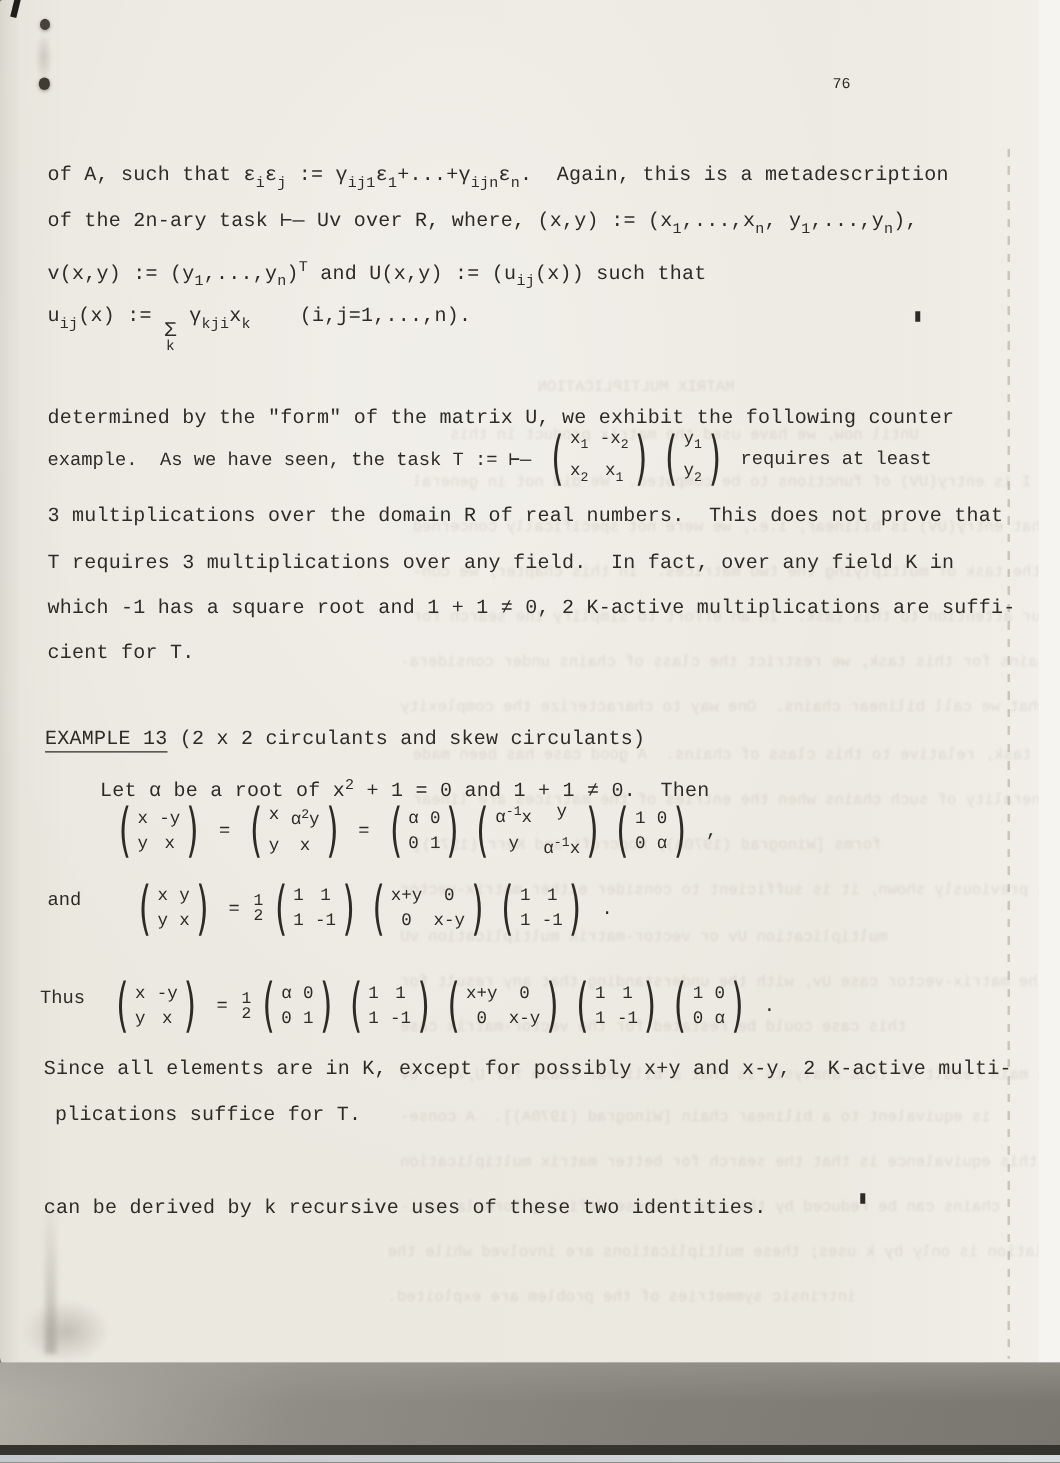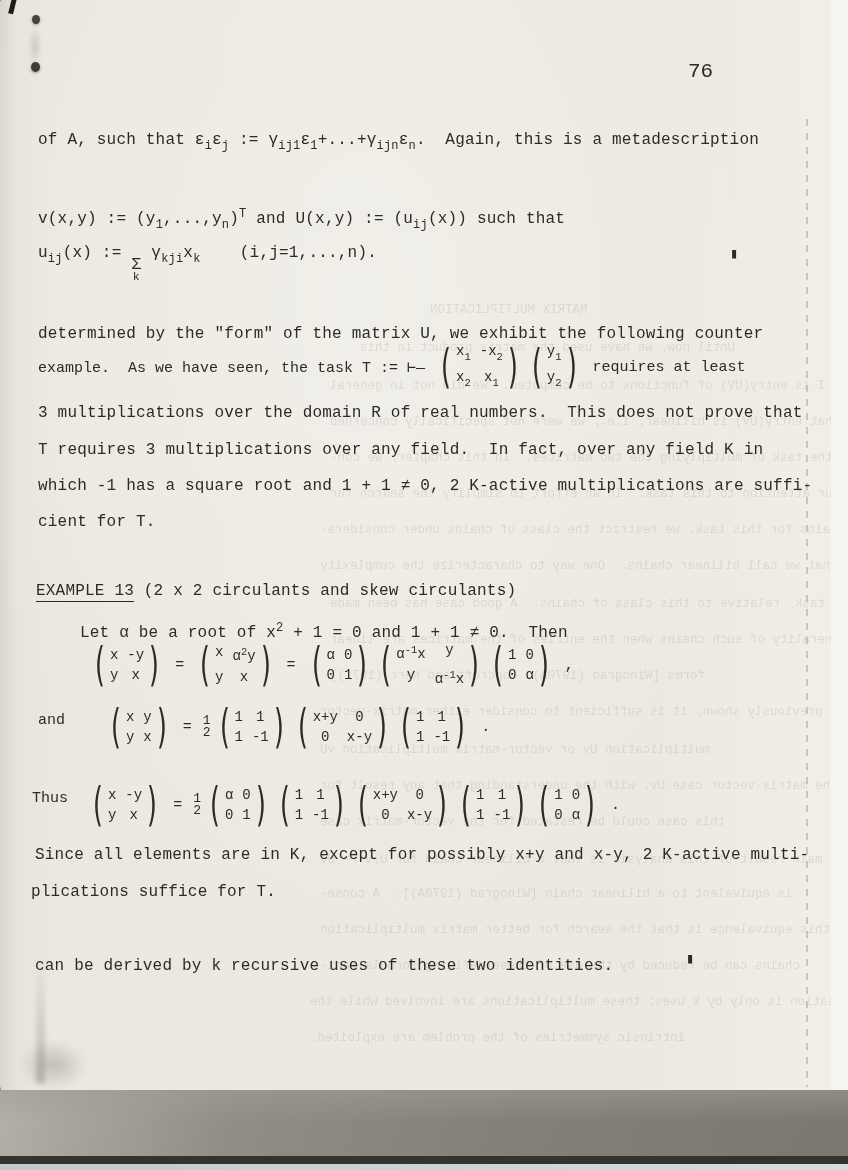--- a/index.html
+++ b/index.html
@@ -29,21 +29,21 @@
   .hole-2{position:absolute;left:31px;top:62px;width:9px;height:10px;background:#403b33;border-radius:50%;
           box-shadow:0 1px 3px rgba(70,66,56,.5);}
   .smudge{position:absolute;left:28px;top:26px;width:14px;height:40px;
           background:radial-gradient(ellipse,rgba(120,112,100,.25),rgba(0,0,0,0) 70%);filter:blur(1px);}
   .streak{position:absolute;left:36px;top:958px;width:9px;height:125px;
           background:linear-gradient(to bottom,rgba(140,135,125,0),rgba(140,135,125,.45));filter:blur(2px);}
   .streak-foot{position:absolute;left:18px;top:1040px;width:70px;height:50px;
           background:radial-gradient(ellipse,rgba(138,133,123,.42),rgba(0,0,0,0) 70%);filter:blur(2px);}
   
   .line{position:absolute;white-space:pre;font-size:16px;line-height:20px;letter-spacing:.2px;}
-  .pageno{position:absolute;left:688px;top:60px;font-size:21px;text-align:right;}
+  .pageno{position:absolute;left:666px;top:60px;font-size:12px;text-align:right;}
   .sub{font-size:.75em;vertical-align:-.45em;}
   .sup{font-size:.75em;vertical-align:.5em;}
   .stk{display:inline-flex;flex-direction:column;align-items:center;vertical-align:-0.75em;line-height:.85;}
   .stk-t{font-size:1.05em;}
   .stk-b{font-size:.72em;}
   .underline{border-bottom:1.6px solid currentColor;padding-bottom:1px;}
   
   .eqrow{position:absolute;display:flex;align-items:center;white-space:pre;font-size:15px;}
   .eq-label{position:absolute;white-space:pre;font-size:15px;}
   .mx{display:inline-flex;align-items:center;margin:0 3px;}
@@ -92,20 +92,21 @@
   <div class="corner-mark"></div>
   <div class="hole-1"></div>
   <div class="hole-2"></div>
   <div class="smudge"></div>
   <div class="streak"></div>
   <div class="streak-foot"></div>
 
   <div class="pageno">76</div>
 
   <div class="line" style="left:38px;top:130px">of A, such that ε<span class="sub">i</span>ε<span class="sub">j</span> := γ<span class="sub">ij1</span>ε<span class="sub">1</span>+...+γ<span class="sub">ijn</span>ε<span class="sub">n</span>.  Again, this is a metadescription</div>
+  <div class="line" style="left:38px;top:167px">of the 2n-ary task ⊢— Uv over R, where, (x,y) := (x<span class="sub">1</span>,...,x<span class="sub">n</span>, y<span class="sub">1</span>,...,y<span class="sub">n</span>),</div>
   <div class="line" style="left:38px;top:204px">v(x,y) := (y<span class="sub">1</span>,...,y<span class="sub">n</span>)<span class="sup">T</span> and U(x,y) := (u<span class="sub">ij</span>(x)) such that</div>
   <div class="line" style="left:38px;top:243px">u<span class="sub">ij</span>(x) := <span class="stk"><span class="stk-t">Σ</span><span class="stk-b">k</span></span> γ<span class="sub">kji</span>x<span class="sub">k</span>    (i,j=1,...,n).</div>
   <div class="qed" style="left:730px;top:245px">▮</div>
 
   <div class="line" style="left:38px;top:324px">determined by the "form" of the matrix U, we exhibit the following counter</div>
   <div class="eqrow" style="left:38px;top:338px;height:58px"><span>example.  As we have seen, the task T := ⊢— </span><span class="mx"><span class="paren">(</span><span class="cells" style="grid-template-columns: repeat(2, auto);"><span class="cell">x<span class="sub">1</span></span><span class="cell">-x<span class="sub">2</span></span><span class="cell">x<span class="sub">2</span></span><span class="cell">x<span class="sub">1</span></span></span><span class="paren">)</span></span><span class="mx"><span class="paren">(</span><span class="cells" style="grid-template-columns: repeat(1, auto);"><span class="cell">y<span class="sub">1</span></span><span class="cell">y<span class="sub">2</span></span></span><span class="paren">)</span></span><span> requires at least</span></div>
   <div class="line" style="left:38px;top:403px">3 multiplications over the domain R of real numbers.  This does not prove that</div>
   <div class="line" style="left:38px;top:440px">T requires 3 multiplications over any field.  In fact, over any field K in</div>
   <div class="line" style="left:38px;top:476px">which -1 has a square root and 1 + 1 ≠ 0, 2 K-active multiplications are suffi-</div>
   <div class="line" style="left:38px;top:512px">cient for T.</div>
@@ -115,21 +116,21 @@
 
   <div class="eqrow" style="left:88px;top:636px;height:58px"><span class="mx"><span class="paren">(</span><span class="cells" style="grid-template-columns: repeat(2, auto);"><span class="cell">x</span><span class="cell">-y</span><span class="cell">y</span><span class="cell">x</span></span><span class="paren">)</span></span><span> = </span><span class="mx"><span class="paren">(</span><span class="cells" style="grid-template-columns: repeat(2, auto);"><span class="cell">x</span><span class="cell">α<span class="sup">2</span>y</span><span class="cell">y</span><span class="cell">x</span></span><span class="paren">)</span></span><span> = </span><span class="mx"><span class="paren">(</span><span class="cells" style="grid-template-columns: repeat(2, auto);"><span class="cell">α</span><span class="cell">0</span><span class="cell">0</span><span class="cell">1</span></span><span class="paren">)</span></span><span class="mx"><span class="paren">(</span><span class="cells" style="grid-template-columns: repeat(2, auto);"><span class="cell">α<span class="sup">-1</span>x</span><span class="cell">y</span><span class="cell">y</span><span class="cell">α<span class="sup">-1</span>x</span></span><span class="paren">)</span></span><span class="mx"><span class="paren">(</span><span class="cells" style="grid-template-columns: repeat(2, auto);"><span class="cell">1</span><span class="cell">0</span><span class="cell">0</span><span class="cell">α</span></span><span class="paren">)</span></span><span> ,</span></div>
 
   <div class="eq-label" style="left:38px;top:712px">and</div>
   <div class="eqrow" style="left:104px;top:698px;height:58px"><span class="mx"><span class="paren">(</span><span class="cells" style="grid-template-columns: repeat(2, auto);"><span class="cell">x</span><span class="cell">y</span><span class="cell">y</span><span class="cell">x</span></span><span class="paren">)</span></span><span> = </span><span class="frac"><span>1</span><span>2</span></span><span class="mx"><span class="paren">(</span><span class="cells" style="grid-template-columns: repeat(2, auto);"><span class="cell">1</span><span class="cell">1</span><span class="cell">1</span><span class="cell">-1</span></span><span class="paren">)</span></span><span class="mx"><span class="paren">(</span><span class="cells" style="grid-template-columns: repeat(2, auto);"><span class="cell">x+y</span><span class="cell">0</span><span class="cell">0</span><span class="cell">x-y</span></span><span class="paren">)</span></span><span class="mx"><span class="paren">(</span><span class="cells" style="grid-template-columns: repeat(2, auto);"><span class="cell">1</span><span class="cell">1</span><span class="cell">1</span><span class="cell">-1</span></span><span class="paren">)</span></span><span> .</span></div>
 
   <div class="eq-label" style="left:32px;top:790px">Thus</div>
   <div class="eqrow" style="left:86px;top:776px;height:58px"><span class="mx"><span class="paren">(</span><span class="cells" style="grid-template-columns: repeat(2, auto);"><span class="cell">x</span><span class="cell">-y</span><span class="cell">y</span><span class="cell">x</span></span><span class="paren">)</span></span><span> = </span><span class="frac"><span>1</span><span>2</span></span><span class="mx"><span class="paren">(</span><span class="cells" style="grid-template-columns: repeat(2, auto);"><span class="cell">α</span><span class="cell">0</span><span class="cell">0</span><span class="cell">1</span></span><span class="paren">)</span></span><span class="mx"><span class="paren">(</span><span class="cells" style="grid-template-columns: repeat(2, auto);"><span class="cell">1</span><span class="cell">1</span><span class="cell">1</span><span class="cell">-1</span></span><span class="paren">)</span></span><span class="mx"><span class="paren">(</span><span class="cells" style="grid-template-columns: repeat(2, auto);"><span class="cell">x+y</span><span class="cell">0</span><span class="cell">0</span><span class="cell">x-y</span></span><span class="paren">)</span></span><span class="mx"><span class="paren">(</span><span class="cells" style="grid-template-columns: repeat(2, auto);"><span class="cell">1</span><span class="cell">1</span><span class="cell">1</span><span class="cell">-1</span></span><span class="paren">)</span></span><span class="mx"><span class="paren">(</span><span class="cells" style="grid-template-columns: repeat(2, auto);"><span class="cell">1</span><span class="cell">0</span><span class="cell">0</span><span class="cell">α</span></span><span class="paren">)</span></span><span> .</span></div>
 
   <div class="line" style="left:35px;top:845px">Since all elements are in K, except for possibly x+y and x-y, 2 K-active multi-</div>
-  <div class="line" style="left:31px;top:882px">plications suffice for T.</div>
+  <div class="line" style="left:44px;top:882px">plications suffice for T.</div>
 
   <div class="line" style="left:35px;top:956px">can be derived by k recursive uses of these two identities.</div>
   <div class="qed" style="left:686px;top:950px">▮</div>
 
   <div class="bottom-band"></div>
   <div class="bottom-dark-line"></div>
   <div class="bottom-light-strip"></div>
 </div>
 
 </body></html>

